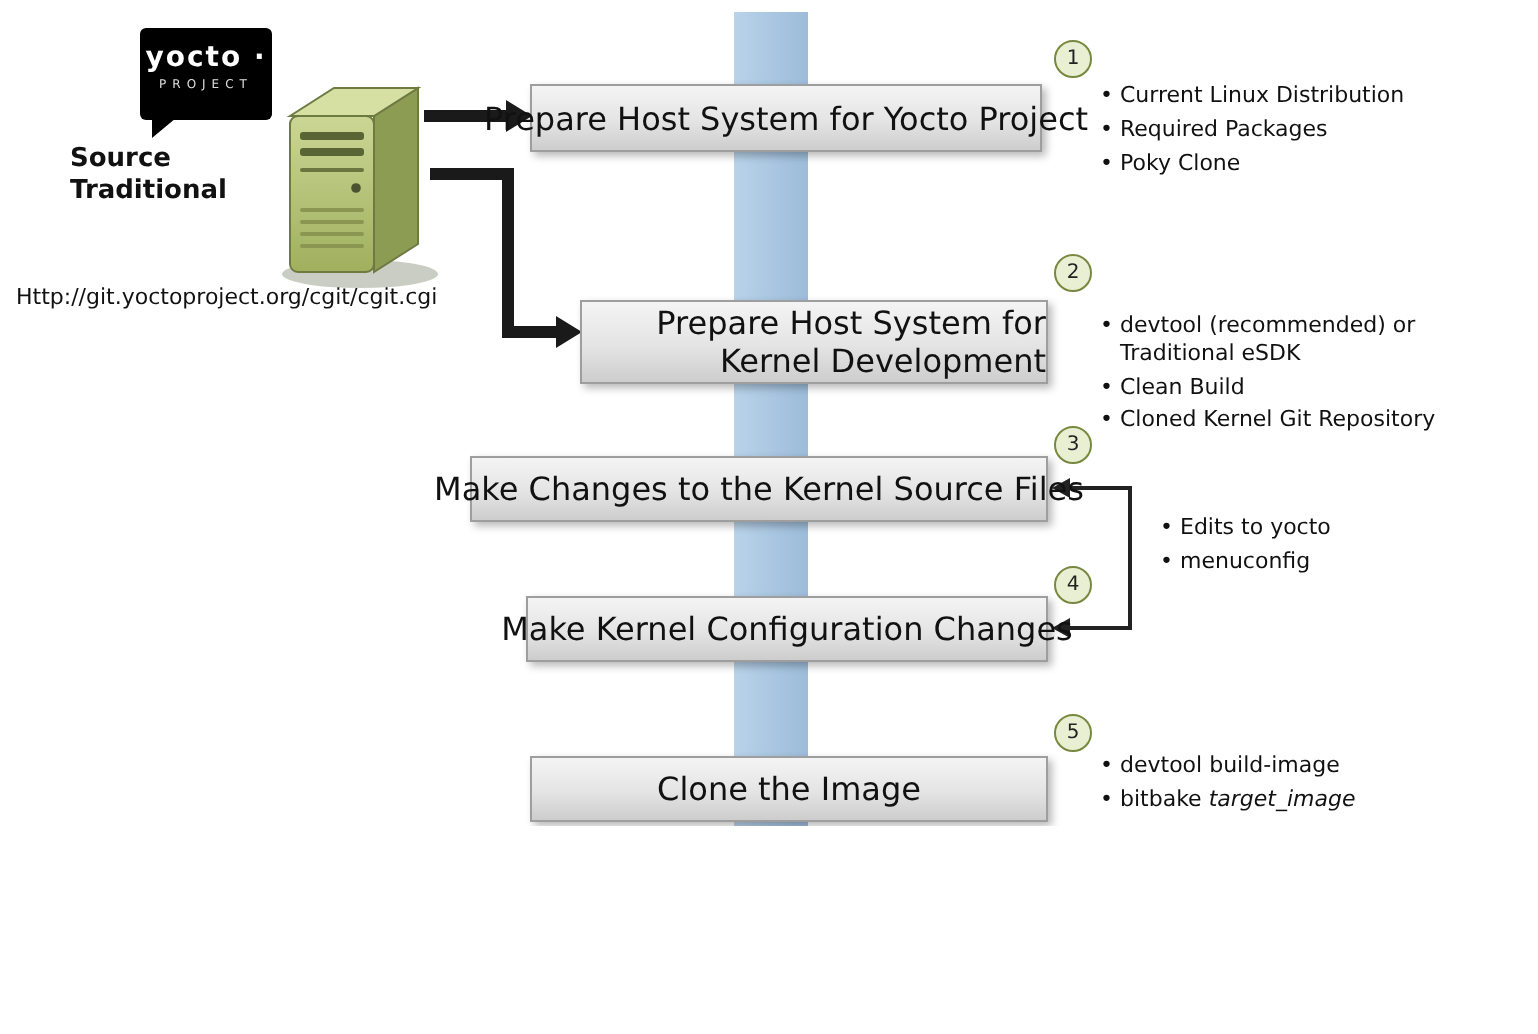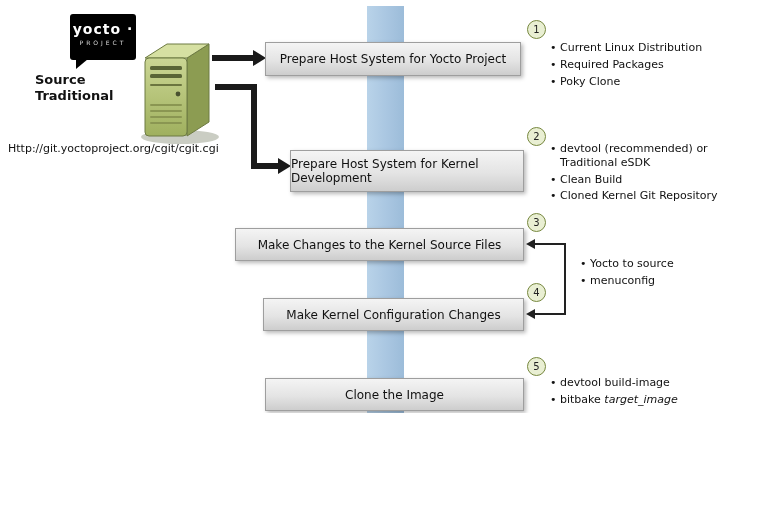--- a/index.html
+++ b/index.html
@@ -12,21 +12,21 @@
     background: linear-gradient(90deg, #b9d3e9 0%, #a9c6e1 55%, #9cbcd9 100%); z-index: 0; }
   .blue-head { left: 339px; top: 448px; width: 0; height: 0;
     border-left: 47px solid transparent; border-right: 47px solid transparent;
     border-top: 52px solid #a9c6e1; z-index: 0; }
 
   
   .step-box { position: absolute; z-index: 2;
     background: linear-gradient(180deg, #f4f4f4 0%, #e4e4e4 55%, #cdcdcd 100%);
     border: 1px solid #9e9e9e; box-shadow: 2px 2px 4px rgba(0,0,0,0.28);
     display: flex; align-items: center; justify-content: center;
-    text-align: left; font-size: 12px; color: #111; }
+    text-align: right; font-size: 16px; color: #111; }
   .nowrap { white-space: nowrap; }
 
   
   .circle { position: absolute; z-index: 3; width: 19px; height: 19px; border-radius: 50%;
     background: #e9efd3; border: 1.5px solid #77883f;
     display: flex; align-items: center; justify-content: center;
     font-size: 10px; color: #222; }
 
   
   .blist { position: absolute; z-index: 2; list-style: none; font-size: 11px; color: #111; }
@@ -137,34 +137,34 @@
   <div class="circle" style="left:527px; top:357px;">
     <span>5</span>
   </div>
 
   <ul class="blist" style="left:548px; top:41px; width:210px;">
     <li>Current Linux Distribution</li>
     <li>Required Packages</li>
     <li>Poky Clone</li>
   </ul>
 
-  <ul class="blist" style="left:548px; top:142px; width:200px;">
+  <ul class="blist" style="left:548px; top:156px; width:200px;">
     <li>devtool (recommended) or Traditional eSDK</li>
     <li>Clean Build</li>
     <li>Cloned Kernel Git Repository</li>
   </ul>
 
   <div class="ah-left-sm" style="left:526px; top:239px;"></div>
   <div class="tline" style="left:535px; top:243px; width:31px; height:2px;"></div>
   <div class="tline" style="left:564px; top:243px; width:2px; height:72px;"></div>
   <div class="tline" style="left:535px; top:313px; width:31px; height:2px;"></div>
   <div class="ah-left-sm" style="left:526px; top:309px;"></div>
 
   <ul class="blist" style="left:578px; top:257px; width:160px;">
-    <li>Yocto to source</li>
+    <li>Edits to yocto</li>
     <li>menuconfig</li>
   </ul>
 
   <ul class="blist" style="left:548px; top:376px; width:200px;">
     <li>devtool build-image</li>
     <li><span>bitbake </span><i>target_image</i></li>
   </ul>
 
 </div>
 

